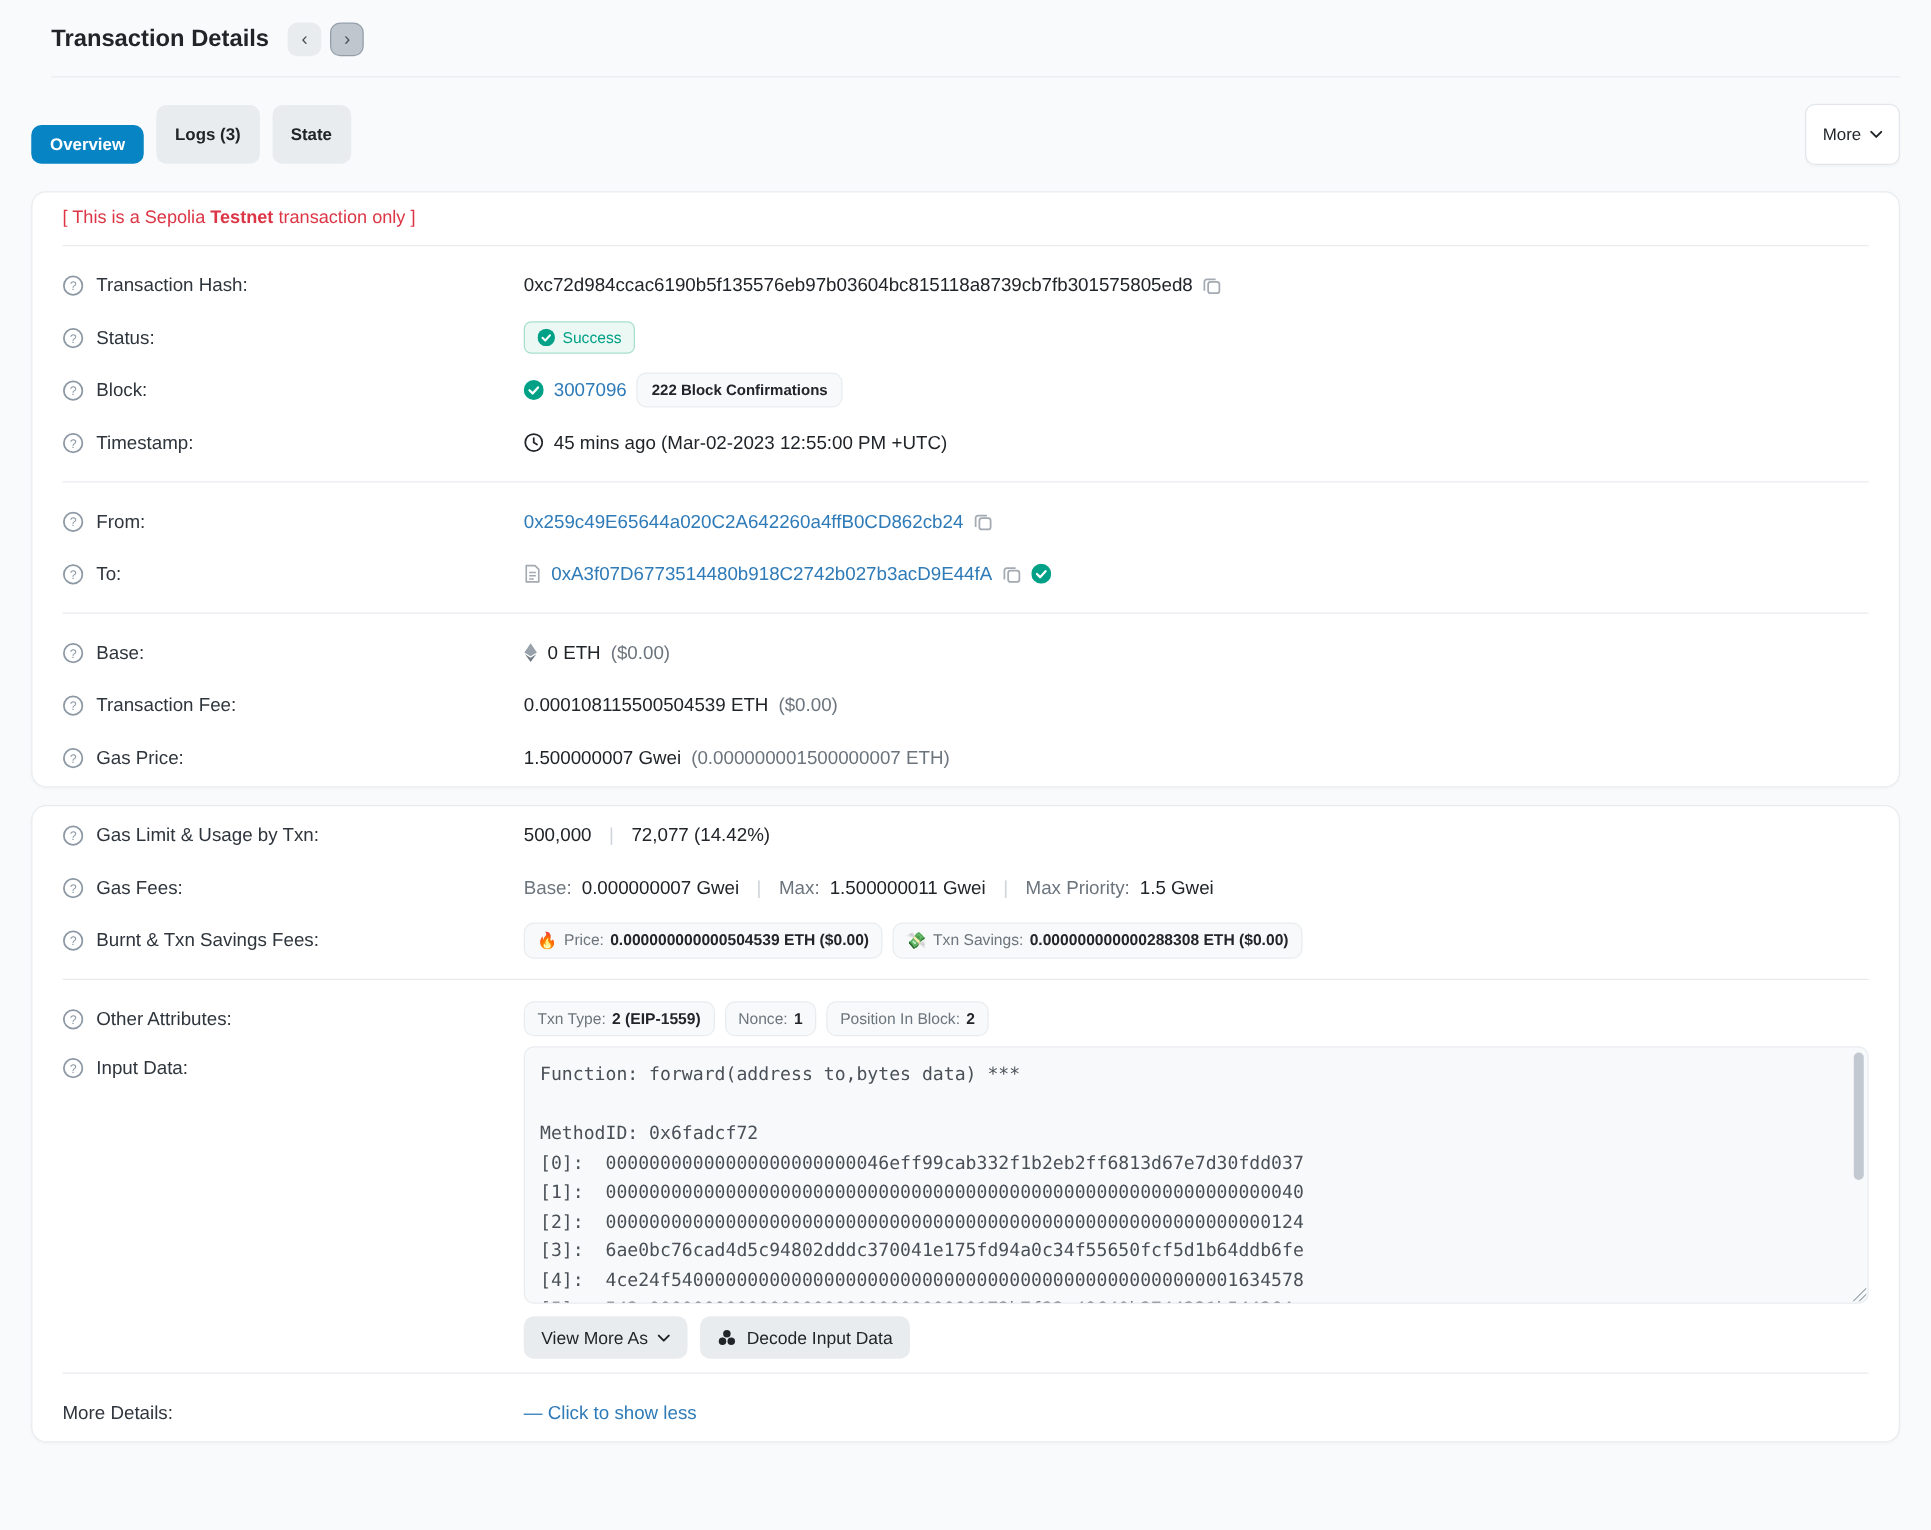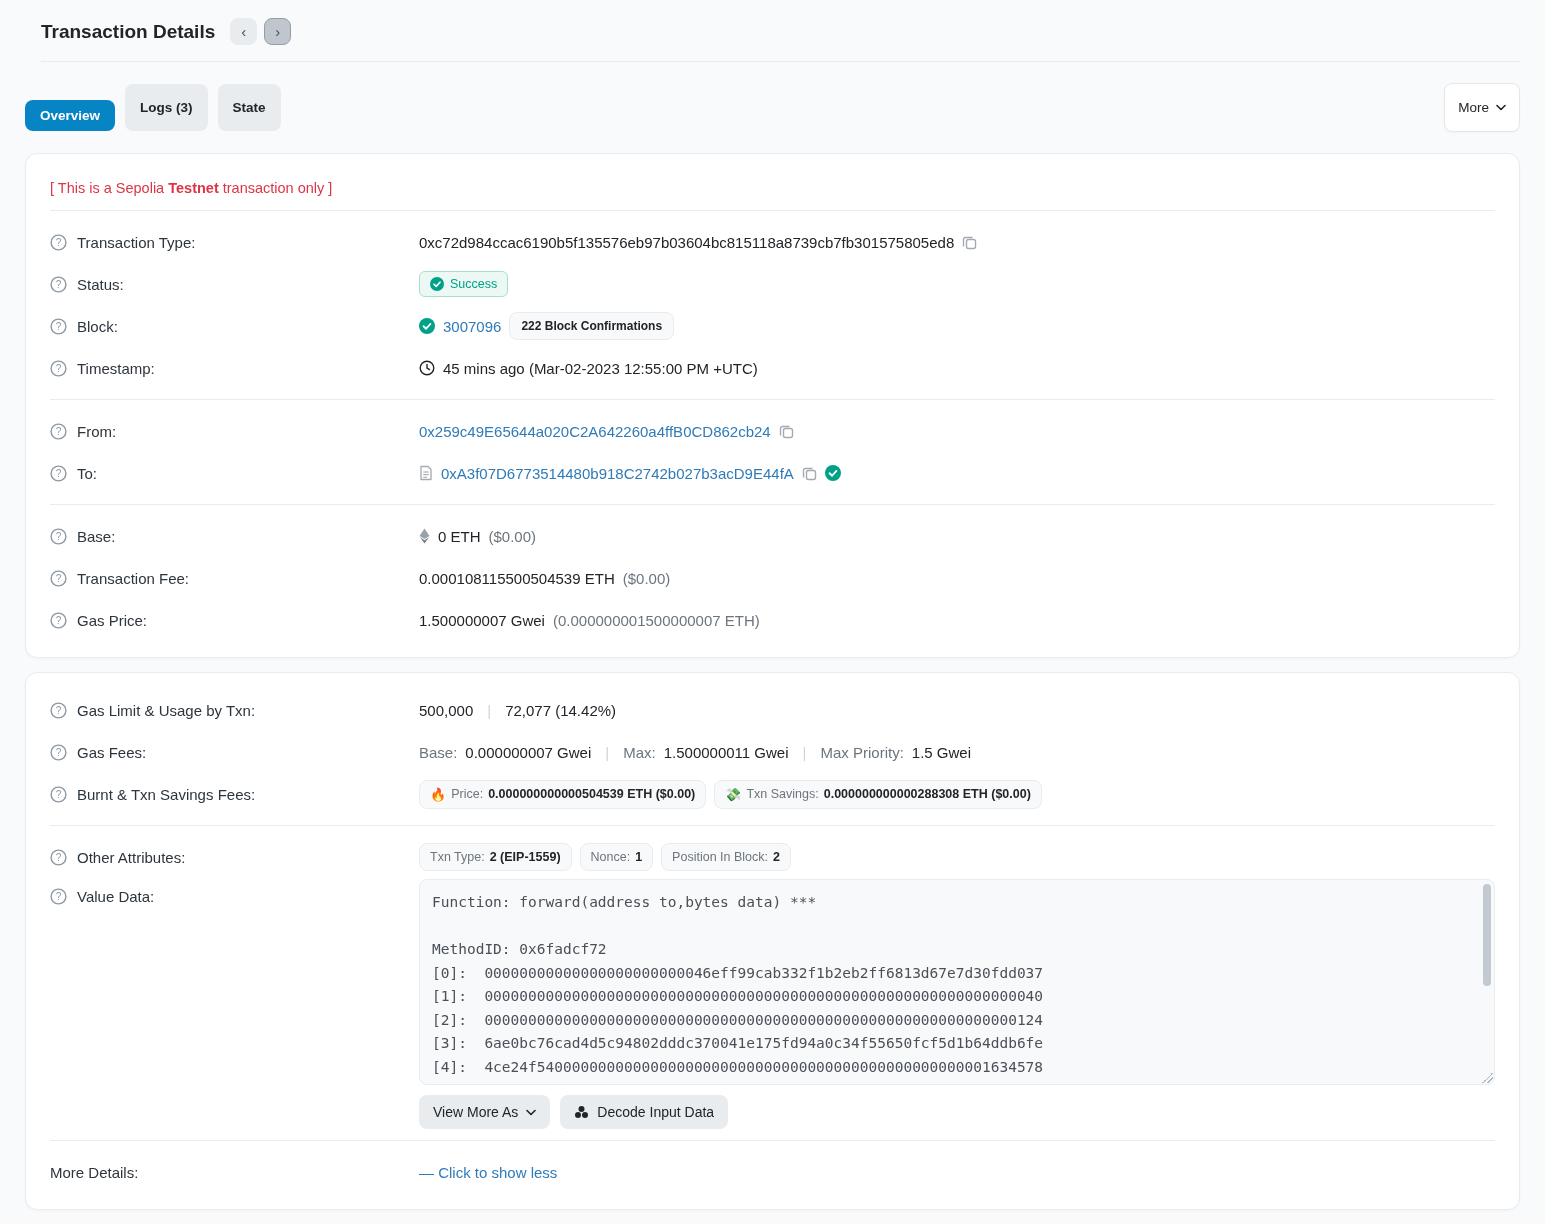--- a/index.html
+++ b/index.html
@@ -31,21 +31,21 @@
   .tab.active { background:#0784c3; color:#fff;margin-top:16px; }
   .more-btn {
     background:#fff; border:1px solid #e3e6ea; border-radius:8px;
     padding:16px 13px; font-size:13.5px; font-weight:400; color:#212529;
     display:flex; align-items:center; gap:7px; cursor:pointer; font-family:inherit;
     box-shadow:0 1px 2px rgba(0,0,0,.03);
   }
   
   .card {
     background:#fff; border:1px solid #e9ecef; border-radius:12px;
-    margin:0 25px 14px 25px; padding:16px 24px;
+    margin:0 25px 14px 25px; padding:2px 24px;
     box-shadow:0 1px 3px rgba(0,0,0,.03);
   }
   .sep { border:0; border-top:1px solid #e9ecef; margin:10px 0; }
   .frow { display:flex; align-items:center; min-height:42px; padding:1px 0; }
   .frow.top { align-items:flex-start; }
   .flabel { flex:0 0 369px; display:flex; align-items:center; gap:10px; color:#2e353c; }
   .frow.top .flabel { padding-top:9px; }
   .fvalue { flex:1; display:flex; align-items:center; gap:8px; flex-wrap:wrap; }
   .fvalue.column { flex-direction:column; align-items:stretch; gap:10px; }
   .muted { color:#6c757d; }
@@ -135,21 +135,21 @@
   <hr class="sep">
 
   <div class="frow">
     <div class="flabel">
       <span class="icon">
         <svg width="17" height="17" viewBox="0 0 17 17">
             <circle cx="8.5" cy="8.5" r="7.4" fill="none" stroke="#8c98a4" stroke-width="1.4"></circle>
             <text x="8.5" y="12" text-anchor="middle" font-size="10" fill="#8c98a4" font-family="Liberation Sans,sans-serif">?</text>
           </svg>
       </span>
-      <span>Transaction Type:</span>
+      <span>Transaction Hash:</span>
     </div>
     <div class="fvalue">
       <span>0xc72d984ccac6190b5f135576eb97b03604bc815118a8739cb7fb301575805ed8</span>
       <button class="copybtn">
         <span class="icon">
           <svg width="15" height="15" viewBox="0 0 15 15">
               <rect x="4.5" y="4.5" width="9" height="9" rx="2" fill="none" stroke="#a3aab1" stroke-width="1.4"></rect>
               <path d="M10.5 2.5h-7a2 2 0 0 0-2 2v7" fill="none" stroke="#a3aab1" stroke-width="1.4"></path>
             </svg>
         </span>
@@ -436,21 +436,21 @@
   </div>
 
   <div class="frow top">
     <div class="flabel">
       <span class="icon">
         <svg width="17" height="17" viewBox="0 0 17 17">
             <circle cx="8.5" cy="8.5" r="7.4" fill="none" stroke="#8c98a4" stroke-width="1.4"></circle>
             <text x="8.5" y="12" text-anchor="middle" font-size="10" fill="#8c98a4" font-family="Liberation Sans,sans-serif">?</text>
           </svg>
       </span>
-      <span>Value Data:</span>
+      <span>Input Data:</span>
     </div>
     <div class="fvalue column">
       <div class="inputbox">
         <pre>Function: forward(address to,bytes data) ***
 
 MethodID: 0x6fadcf72
 [0]:  00000000000000000000000046eff99cab332f1b2eb2ff6813d67e7d30fdd037
 [1]:  0000000000000000000000000000000000000000000000000000000000000040
 [2]:  0000000000000000000000000000000000000000000000000000000000000124
 [3]:  6ae0bc76cad4d5c94802dddc370041e175fd94a0c34f55650fcf5d1b64ddb6fe

